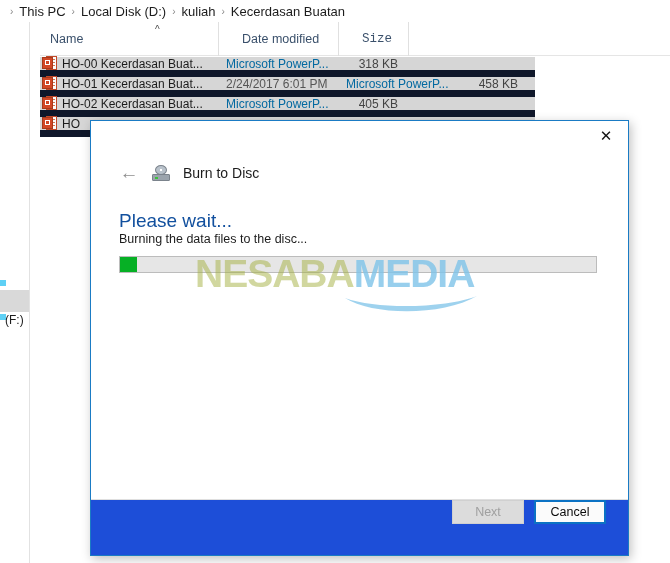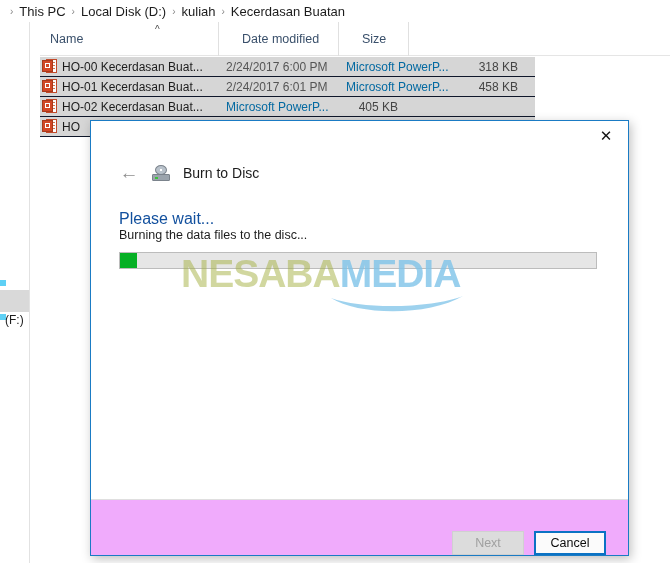--- a/index.html
+++ b/index.html
@@ -103,21 +103,21 @@
     height: 34px;
     display: flex;
     align-items: center;
     padding-left: 23px;
     border-left: 1px solid #e0e0e0;
   }
   .col:first-child { border-left: none; }
   .col-name { width: 178px; padding-left: 10px; }
   .col-date { width: 120px; }
   .col-type { width: 118px; }
-  .col-size { width: 70px; }
+  .col-size { width: 70px; font-family: Liberation Mono, monospace; }
   .col-tail { width: 10px; }
   .sort-caret {
     position: absolute;
     left: 115px;
     top: 3px;
     font-size: 10px;
     color: #4a4a4a;
     line-height: 1;
   }
 
@@ -127,21 +127,21 @@
     left: 40px;
     top: 57px;
     width: 495px;
   }
   .file-row {
     position: relative;
     height: 20px;
     display: flex;
     align-items: center;
     background: #d6d6d6;
-    border-bottom: 1px solid #0f172a;
+    border-bottom: 7px solid #0f172a;
     font-size: 12px;
     color: #1c1c1c;
   }
   .cell {
     padding-left: 8px;
     white-space: nowrap;
     overflow: hidden;
   }
   .c-name { width: 178px; padding-left: 2px; display: flex; align-items: center; gap: 5px; }
   .c-date { width: 120px; color: #555; }
@@ -273,21 +273,21 @@
     border: 1px solid #7b838c;
     border-radius: 50%;
   }
   .dlg-title-text {
     font-size: 14px;
     color: #1c1c1c;
     white-space: nowrap;
   }
   .dlg-heading {
     margin-top: 26px;
-    font-size: 16px;
+    font-size: 19px;
     color: #12509e;
     font-weight: normal;
   }
   .dlg-status {
     font-size: 12.5px;
     color: #1c1c1c;
   }
   .progress-track {
     position: relative;
     margin-top: 10px;
@@ -298,24 +298,24 @@
   }
   .progress-fill {
     position: absolute;
     left: 0; top: 0;
     height: 100%;
     background: #06b025;
   }
 
   .dlg-footer {
     flex: 0 0 56px;
-    background: #f0abfc;
+    background: #1d4ed8;
     border-top: 1px solid #dfdfdf;
     display: flex;
-    align-items: flex-end;
+    align-items: flex-start;
     justify-content: flex-end;
     gap: 10px;
     padding-right: 22px;
   }
   .btn {
     width: 72px;
     height: 24px;
     font-size: 12.5px;
     font-family: "Liberation Sans", sans-serif;
     background: #e1e1e1;
@@ -330,21 +330,21 @@
   }
   .btn.primary {
     background: #fbfbfb;
     border: 2px solid #0b72c4;
     color: #0b0b0b;
   }
 
   
   .watermark {
     position: absolute;
-    left: 181px;
+    left: 195px;
     top: 252px;
     width: 290px;
     height: 70px;
     pointer-events: none;
     user-select: none;
   }
   .wm-text {
     position: absolute;
     left: 0; top: 0;
     font-size: 39px;
@@ -407,21 +407,20 @@
       <div class="file-row">
         <div class="cell c-name">
           <span class="ppt-icon">
             <span class="page"></span>
               <span class="badge">
                 <span></span>
               </span>
           </span>
           <span>HO-00 Kecerdasan Buat...</span>
         </div>
-        <div class="cell c-date">2/24/2017 6:00 PM</div>
         <div class="cell c-type">Microsoft PowerP...</div>
         <div class="cell c-size">318 KB</div>
       </div>
 
       <div class="file-row">
         <div class="cell c-name">
           <span class="ppt-icon">
             <span class="page"></span>
               <span class="badge">
                 <span></span>

